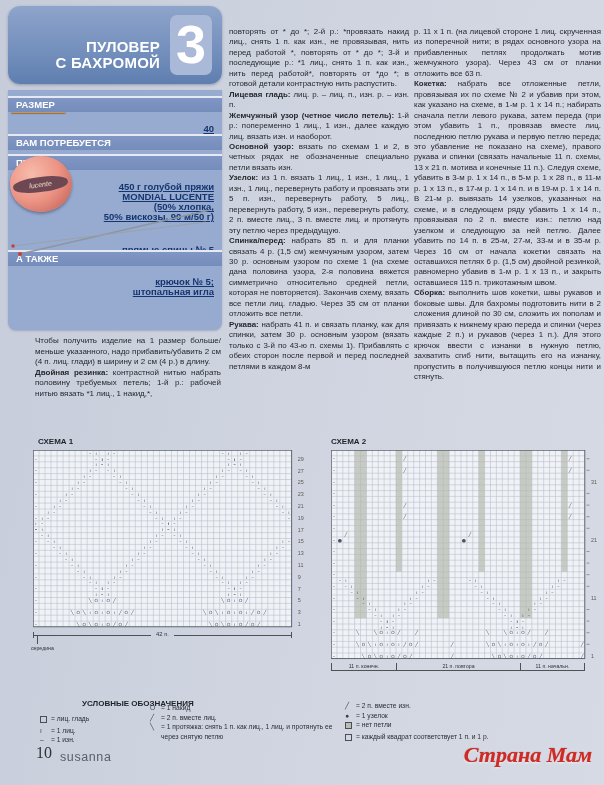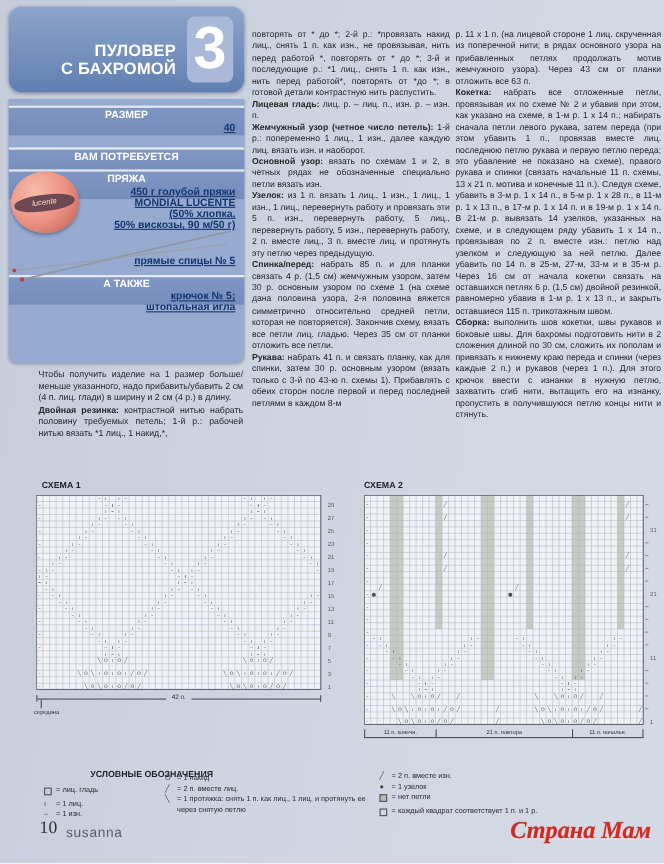--- a/index.html
+++ b/index.html
@@ -9,24 +9,24 @@
   
   .title-box{position:absolute;left:8px;top:6px;width:214px;height:78px;border-radius:12px;
              background:linear-gradient(180deg,#8ea5cb 0%,#7590bd 55%,#5f7fb0 100%);
              box-shadow:0 1px 3px rgba(40,50,80,.35);}
   .title-text{position:absolute;right:62px;top:33px;text-align:right;color:#fff;
               font-weight:bold;font-size:15px;line-height:16px;letter-spacing:.2px;}
   .num-tile{position:absolute;right:10px;top:9px;width:42px;height:60px;border-radius:7px;
             background:#aab9d7;color:#fff;font-size:54px;font-weight:800;text-align:center;line-height:58px;}
   .sb-panel{position:absolute;left:8px;top:90px;width:214px;height:240px;background:#97abd0;
             border-radius:0 0 8px 8px;box-shadow:0 1px 2px rgba(40,50,80,.25);}
-  .sb-h{position:absolute;left:0;width:214px;box-sizing:border-box;text-align:center;padding:1px 8px 13px;
+  .sb-h{position:absolute;left:0;width:214px;box-sizing:border-box;text-align:left;padding:1px 8px 2px;
         color:#fff;font-weight:bold;font-size:9.5px;
         background:linear-gradient(180deg,#8096c4,#758dbb);border-top:2px solid #e6e9f1;}
-  .sb-v{position:absolute;left:0;width:214px;box-sizing:border-box;text-align:right;padding:0 8px;
+  .sb-v{position:absolute;left:0;width:214px;box-sizing:border-box;text-align:right;padding:12px 8px;
         color:#15356f;font-weight:bold;font-size:9.5px;line-height:10px;text-decoration:underline;}
   .badge{position:absolute;left:5px;top:8px;width:54px;height:15px;background:#e2902c;
          transform:skewX(-12deg);display:flex;align-items:center;justify-content:space-around;
          box-shadow:0 1px 1px rgba(60,40,0,.4);}
   .clew{width:9px;height:10px;border-radius:3px;
         background:radial-gradient(circle at 40% 40%,#ef9d38,#b96a1c);border:1px solid #a05d18;}
   .ball{position:absolute;left:2px;top:66px;width:62px;height:56px;border-radius:50%;
         background:radial-gradient(circle at 35% 32%,#f7bcab,#ec9384 50%,#c96a5e 85%,#a9544c);
         box-shadow:0 2px 3px rgba(40,40,60,.4);}
   .ball-label{position:absolute;left:3px;top:21px;width:55px;height:15px;background:#6d4752;

